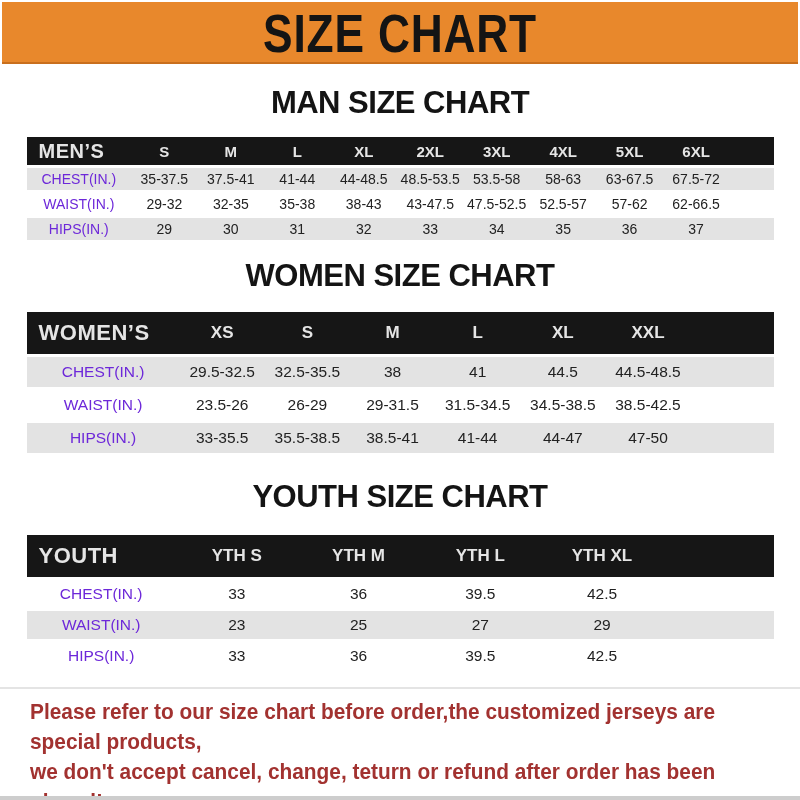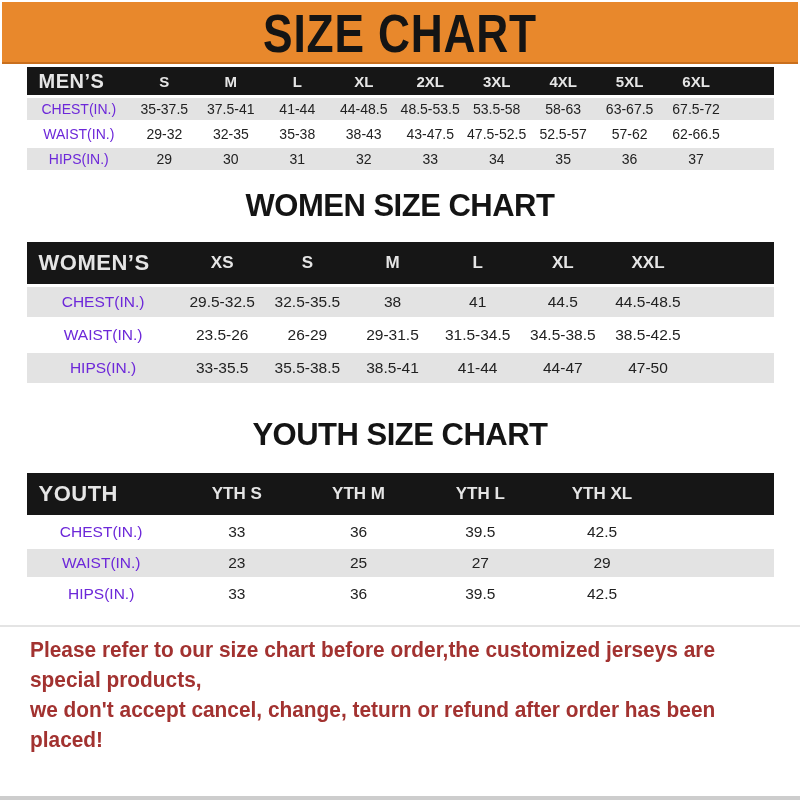--- a/index.html
+++ b/index.html
@@ -24,21 +24,21 @@
   .banner-title{
     font-weight:bold;font-size:54px;color:var(--ink);
     transform:scaleX(0.82);letter-spacing:1px;white-space:nowrap;
   }
   .section-heading{
     text-align:center;font-weight:bold;font-size:31px;line-height:34px;
     color:var(--ink);letter-spacing:-0.5px;
   }
   .heading-0{margin:22px 0 14px 0;}
   .heading-1{margin:16px 0 16px 0;}
-  .heading-2{margin:32px 0 18px 0;}
+  .heading-2{margin:24px 0 18px 0;}
   table.size-table{
     width:747px;margin:0 auto;border-collapse:separate;border-spacing:0 3px;
     table-layout:fixed;
   }
   table.size-table thead tr{background:var(--bar-bg);color:#e5e5e5;}
   table.size-table thead th{font-weight:bold;text-align:center;padding:0;white-space:nowrap;}
   table.size-table thead th.corner{text-align:left;padding-left:12px;letter-spacing:0.5px;}
   table.size-table tbody tr.alt{background:var(--row-alt);}
   table.size-table tbody tr{background:#ffffff;}
   table.size-table td{
@@ -83,20 +83,21 @@
   }
 </style>
 </head>
 <body>
 
 <header class="banner">
   <span class="banner-title">SIZE CHART</span>
 </header>
 
 <div id="sections">
+    <div class="section-heading heading-0">MAN SIZE CHART</div>
     <table class="size-table section-0">
       <colgroup>
         <col class="c-label">
         <col class="c-data">
         <col class="c-data">
         <col class="c-data">
         <col class="c-data">
         <col class="c-data">
         <col class="c-data">
         <col class="c-data">

